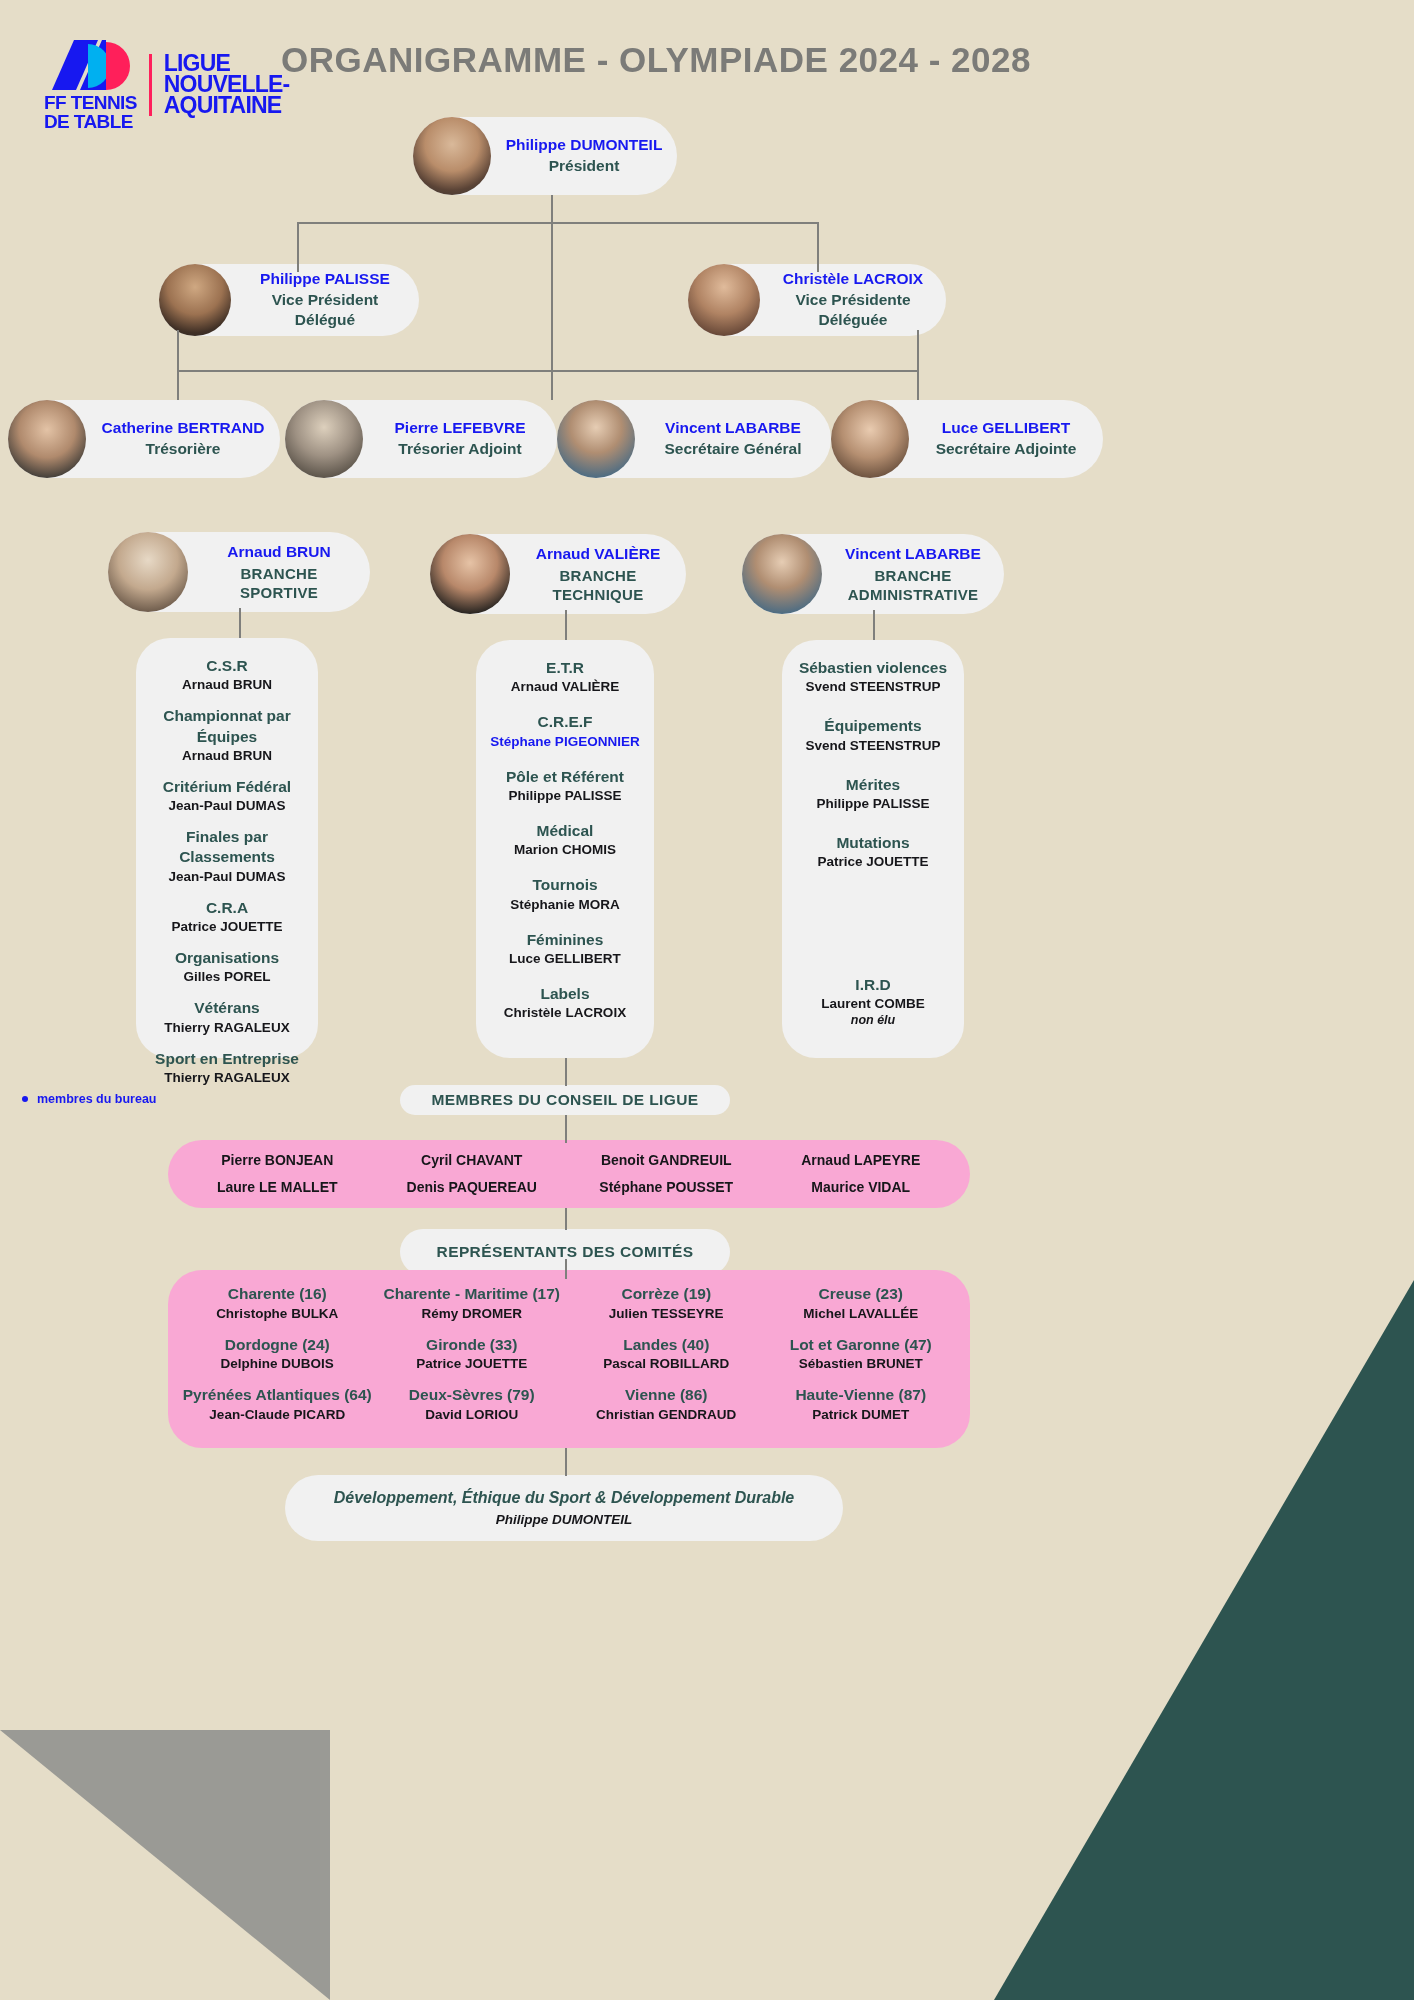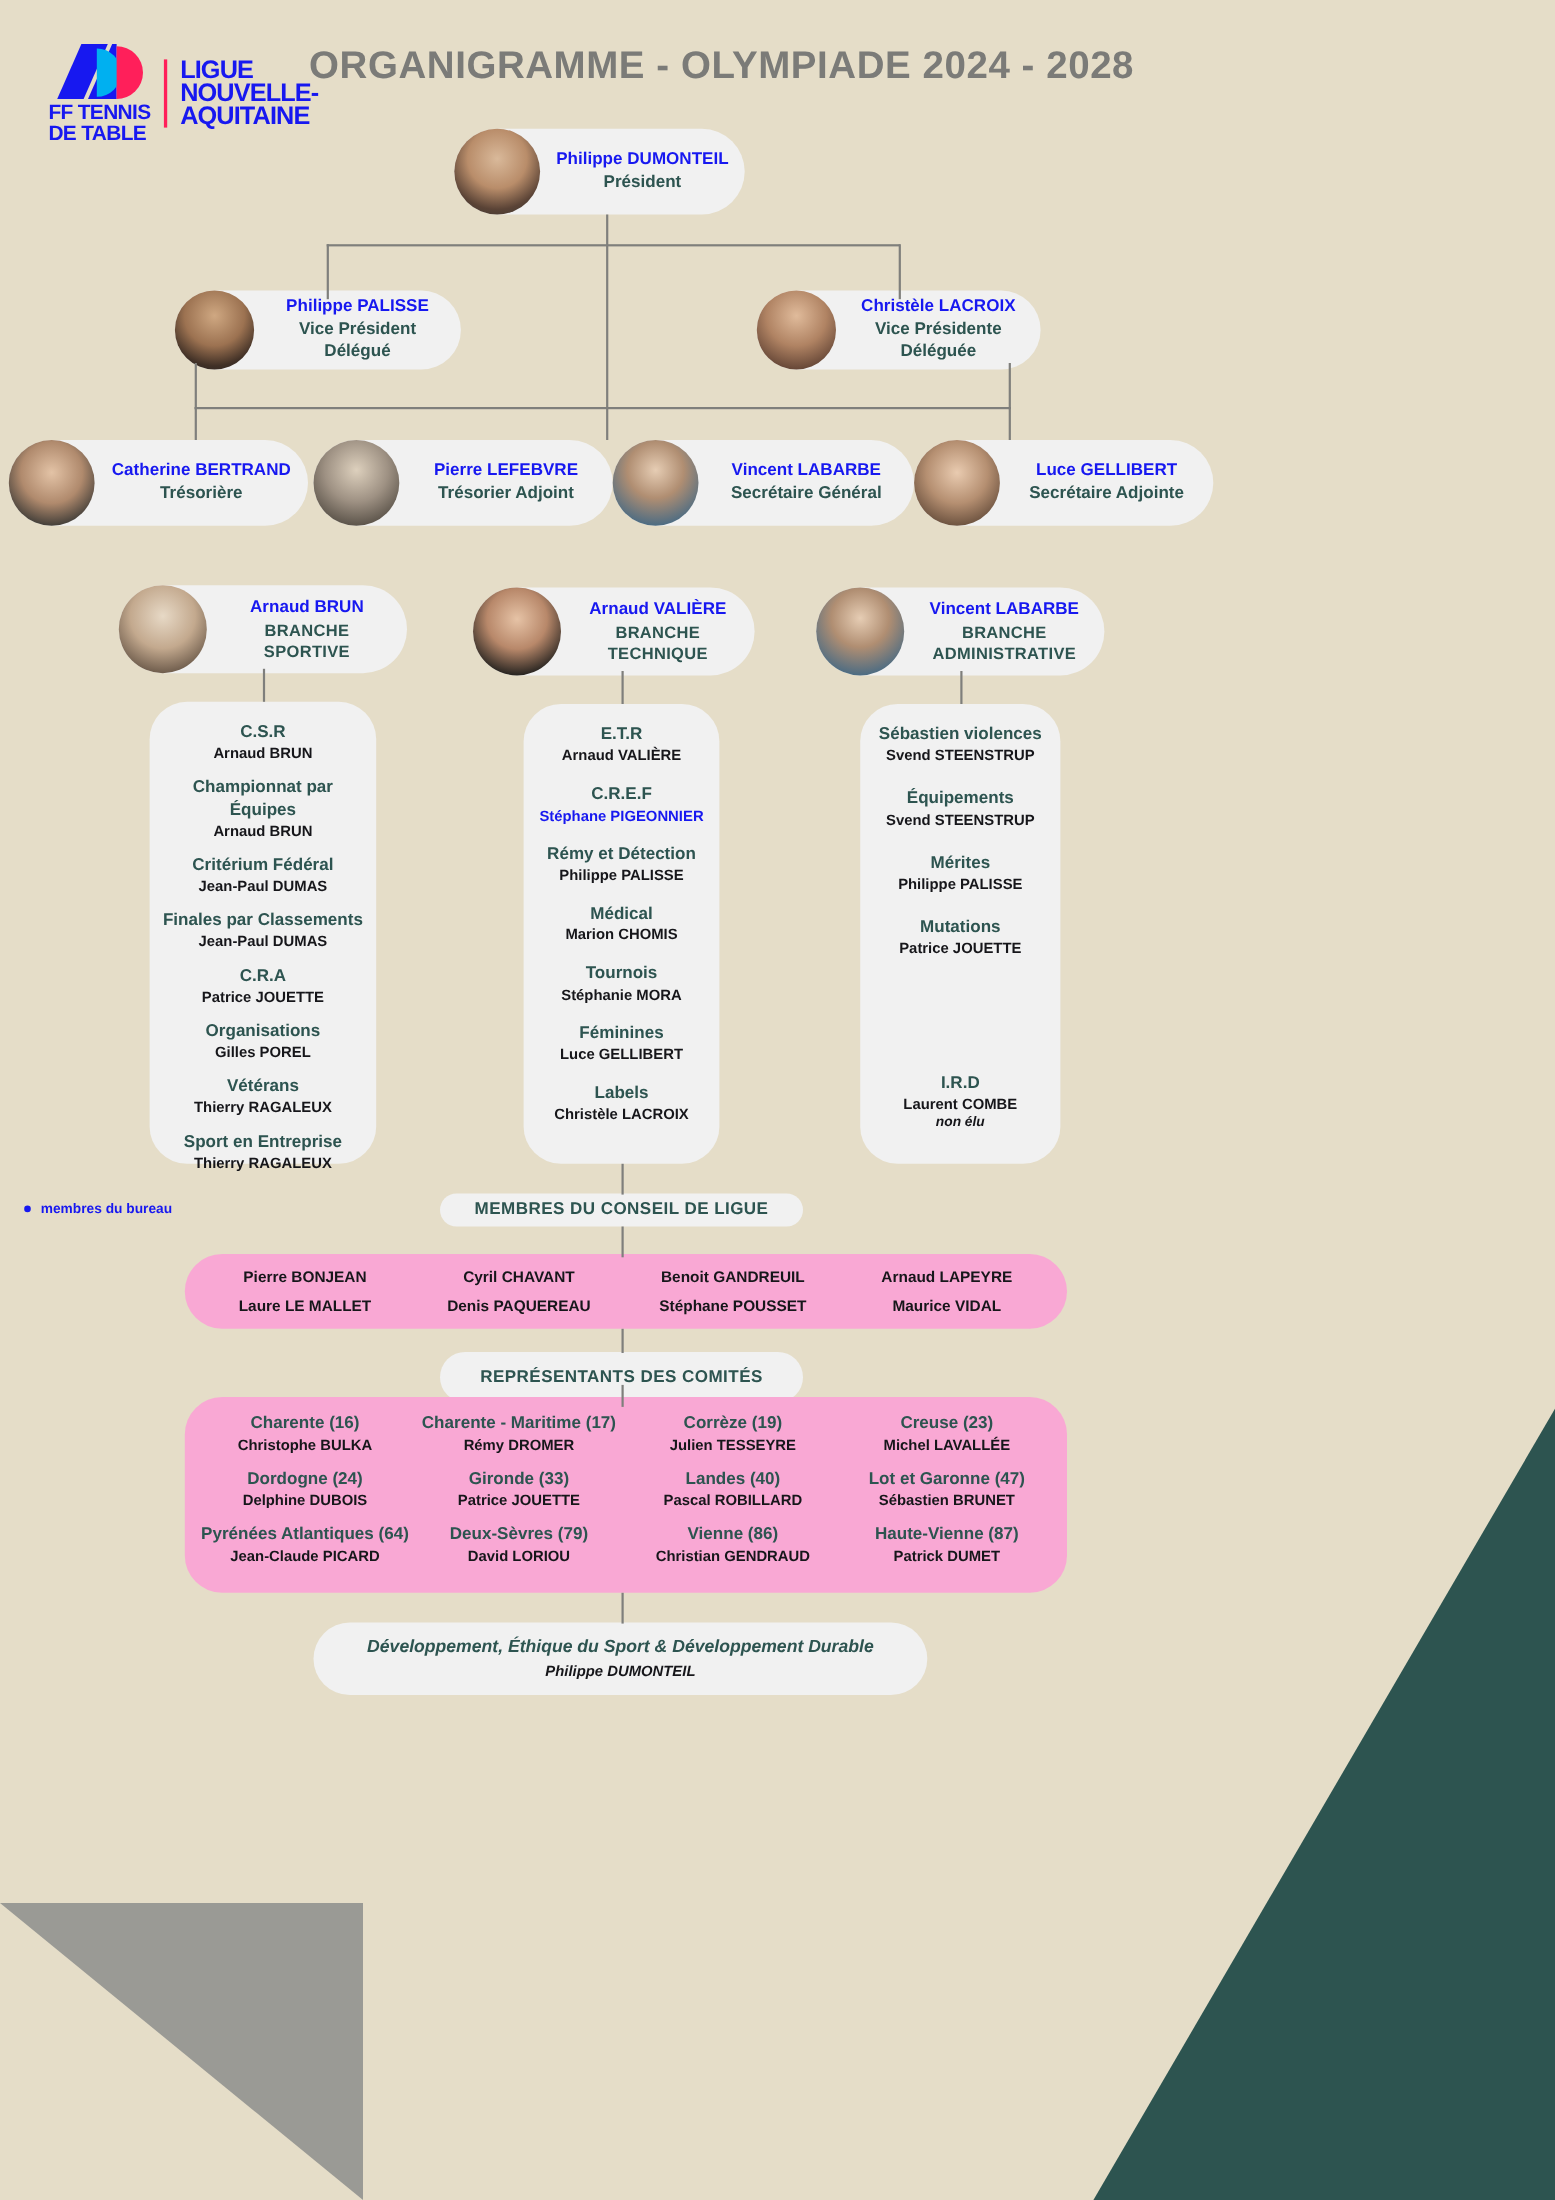--- a/index.html
+++ b/index.html
@@ -222,21 +222,21 @@
       <div class="branch-name">Vincent LABARBE</div>
       <div class="branch-role">BRANCHE</div>
       <div class="branch-role">ADMINISTRATIVE</div>
     </div>
   </div>
 
   <div class="conn v" style="left:239px;top:608px;height:30px;"></div>
   <div class="conn v" style="left:565px;top:610px;height:30px;"></div>
   <div class="conn v" style="left:873px;top:610px;height:30px;"></div>
 
-  <div class="list-card" style="left:136px;top:638px;width:206px;height:420px;">
+  <div class="list-card" style="left:136px;top:638px;width:182px;height:420px;">
     <div id="list-sportive">
         <div class="li" style="margin-bottom: 12px;">
           <div class="li-title">C.S.R</div>
           <div class="li-person">Arnaud BRUN</div>
         </div>
         <div class="li" style="margin-bottom: 12px;">
           <div class="li-title">Championnat par Équipes</div>
           <div class="li-person">Arnaud BRUN</div>
         </div>
         <div class="li" style="margin-bottom: 12px;">
@@ -270,21 +270,21 @@
     <div id="list-technique">
         <div class="li" style="margin-bottom: 16px;">
           <div class="li-title">E.T.R</div>
           <div class="li-person">Arnaud VALIÈRE</div>
         </div>
         <div class="li" style="margin-bottom: 16px;">
           <div class="li-title">C.R.E.F</div>
           <div class="li-person" style="color: rgb(23, 24, 240);">Stéphane PIGEONNIER</div>
         </div>
         <div class="li" style="margin-bottom: 16px;">
-          <div class="li-title">Rémy et Détection</div>
+          <div class="li-title">Pôle et Référent</div>
           <div class="li-person">Philippe PALISSE</div>
         </div>
         <div class="li" style="margin-bottom: 16px;">
           <div class="li-title">Médical</div>
           <div class="li-person">Marion CHOMIS</div>
         </div>
         <div class="li" style="margin-bottom: 16px;">
           <div class="li-title">Tournois</div>
           <div class="li-person">Stéphanie MORA</div>
         </div>

